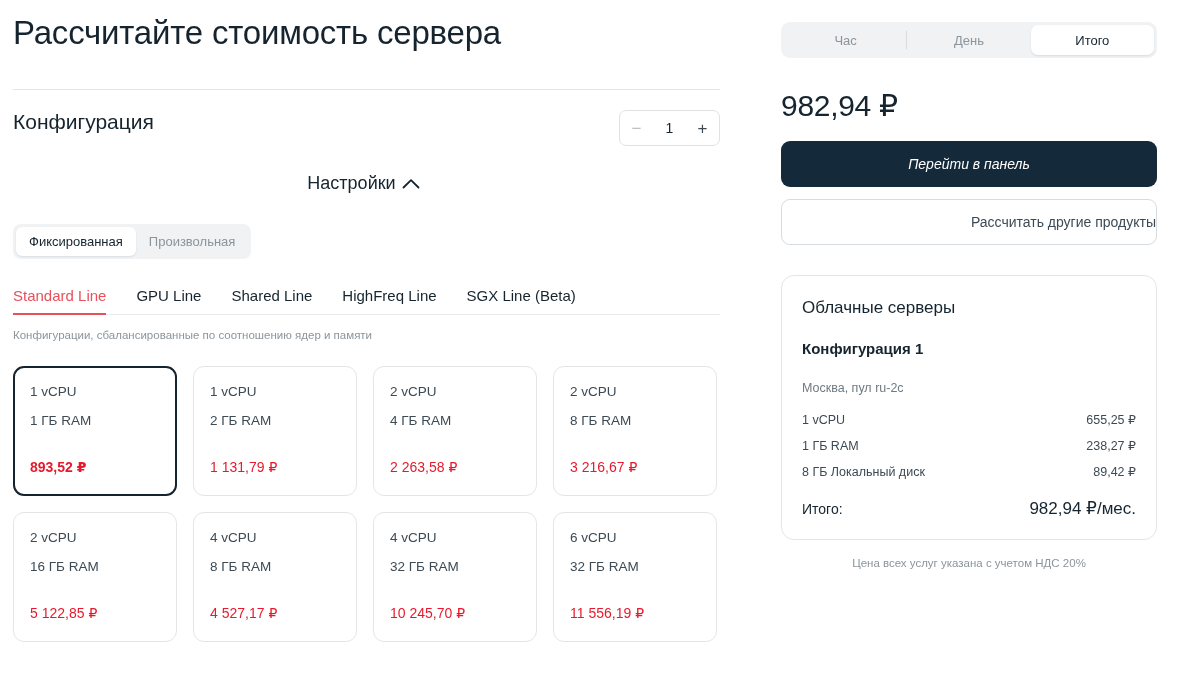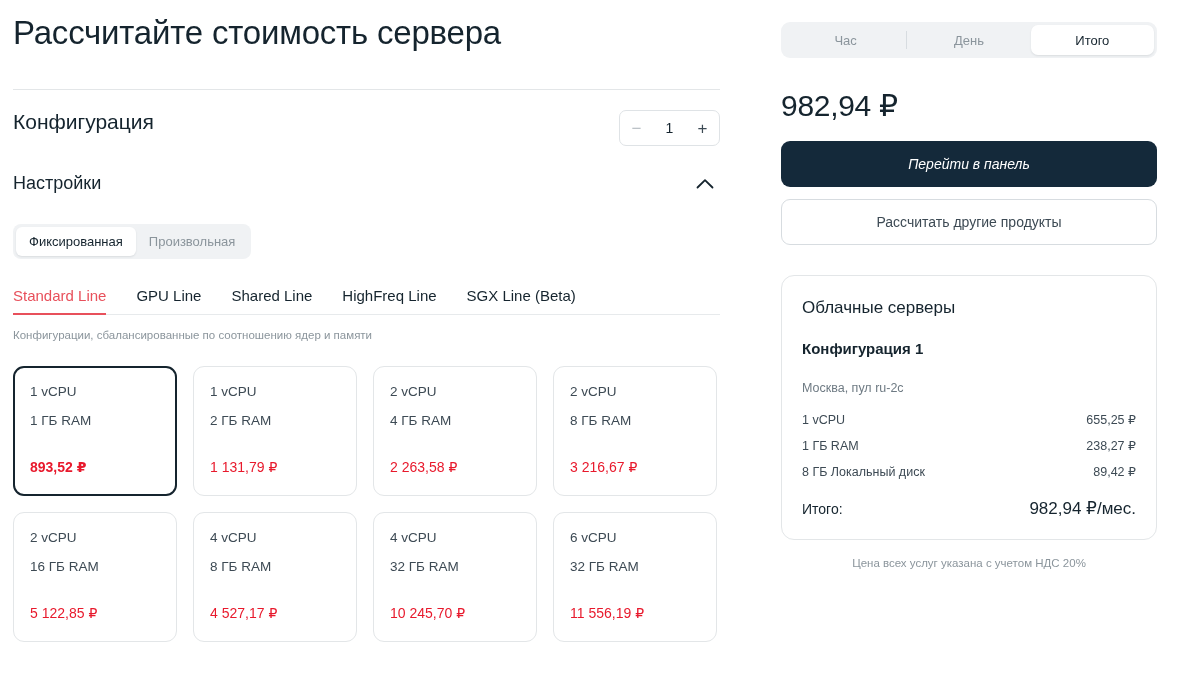--- a/index.html
+++ b/index.html
@@ -93,21 +93,21 @@
     flex: 1;
     text-align: center;
     font-size: 14px;
     color: #15242e;
   }
 
   
   .settings-row {
     display: flex;
     align-items: center;
-    justify-content: space-between;
+    justify-content: center;
     padding-top: 22px;
   }
   .settings-title {
     font-size: 18px;
     font-weight: 400;
     color: #15242e;
   }
   .chevron-btn {
     width: 30px; height: 30px;
     border: none; background: transparent;
@@ -272,20 +272,21 @@
     background: #14293a;
     color: #ffffff;
     border: none;
     font-style: italic;
   }
   .btn-secondary {
     background: #ffffff;
     color: #3d4a54;
     border: 1px solid #d7dce0;
     margin-top: 12px;
+    text-align: right;
   }
 
   .summary-card {
     margin-top: 30px;
     border: 1px solid #e3e6e8;
     border-radius: 13px;
     padding: 22px 20px 20px 20px;
     background: #fff;
   }
   .summary-heading {

